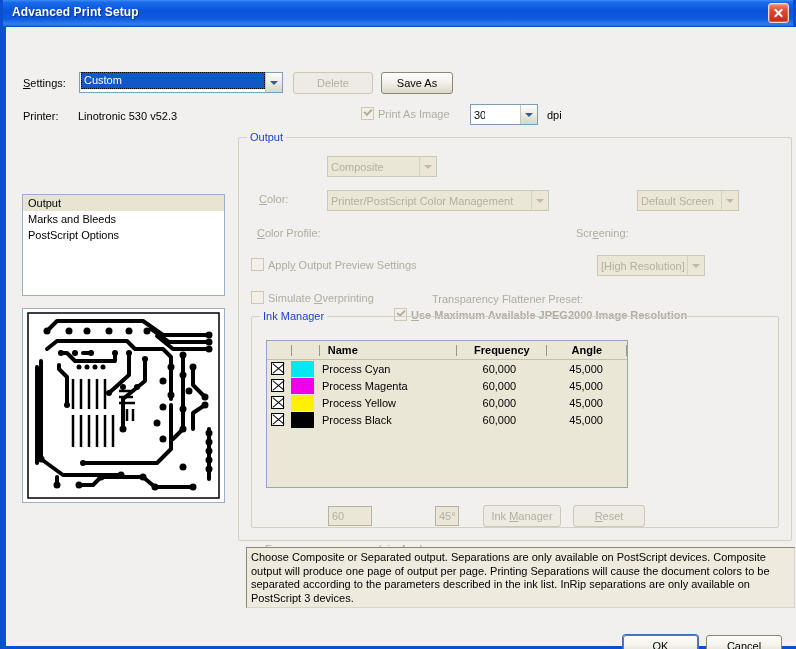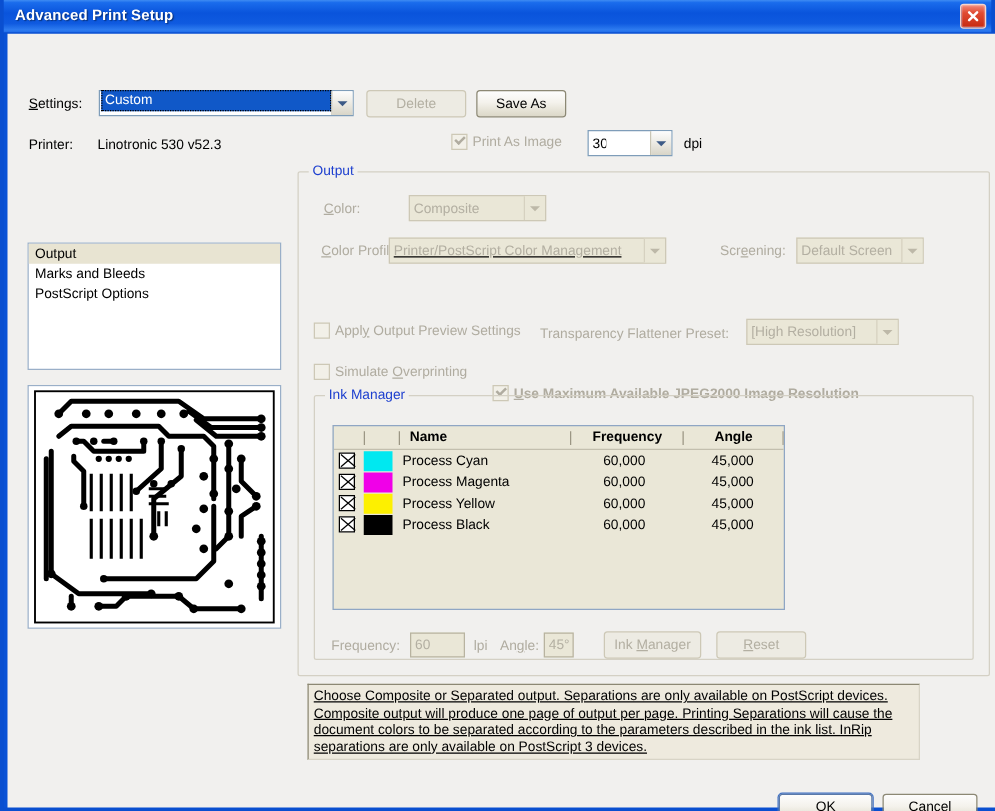--- a/index.html
+++ b/index.html
@@ -57,21 +57,21 @@
   #close-btn::after  { transform: rotate(-45deg); }
 
   #client {
     position: absolute; left: 3px; top: 27px;
     width: 790px; height: 619px;
     background: #f1f0ee;
   }
 
   
   .lbl { position: absolute; color: #000; font-size: 11px; white-space: nowrap; }
-  .lbl.dim { color: #b0aca0; }
+  .lbl.dim { color: #b0aca0; margin-top: 32px; }
   .ul { text-decoration: underline; }
 
   .combo {
     position: absolute; height: 21px;
     background: #ffffff;
     border: 1px solid #7f9db9;
     display: flex; align-items: center;
     font-size: 11px;
     cursor: pointer;
   }
@@ -216,27 +216,27 @@
   .xbox::before { transform: rotate(40deg); }
   .xbox::after  { transform: rotate(-40deg); }
   .swatch { width: 23px; height: 16px; flex: none; margin-left: 7px; border: 0; }
   .iname { width: 140px; padding-left: 8px; white-space: nowrap; }
   .ifreq { width: 92px; text-align: center; }
   .iang  { width: 82px; text-align: center; }
 
   
   #descbox {
     position: absolute; left: 240px; top: 520px;
-    width: 490px; height: 61px;
+    width: 549px; height: 61px;
     background: #eeeade;
     border: 1px solid #8c8874;
     border-right-color: #d8d4c6;
     border-bottom-color: #d8d4c6;
     padding: 3px 5px 0 4px;
-    font-size: 11px; color: #000; line-height: 13.5px; text-decoration: underline;
+    font-size: 11px; color: #000; line-height: 13.5px;
   }
 </style>
 </head>
 <body>
 
 <div id="window">
 
   <div id="titlebar">
     <div id="title-text">Advanced Print Setup</div>
     <div id="close-btn"></div>
@@ -374,42 +374,42 @@
 
       <span class="lbl dim" style="left:20px; top:23px;"><span class="ul">C</span>olor:</span>
       <div class="combo disabled" style="left:88px; top:18px; width:110px;">
         <div class="cval">Composite</div>
         <div class="carrow">
             <i></i>
           </div>
       </div>
 
       <span class="lbl dim" style="left:18px; top:57px;"><span class="ul">C</span>olor Profile:</span>
-      <div class="combo disabled" style="left:72px; top:52px; width:222px;text-decoration:underline;">
+      <div class="combo disabled" style="left:88px; top:52px; width:222px;">
         <div class="cval">Printer/PostScript Color Management</div>
         <div class="carrow">
             <i></i>
           </div>
       </div>
 
       <span class="lbl dim" style="left:337px; top:57px;">Scr<span class="ul">e</span>ening:</span>
       <div class="combo disabled" style="left:398px; top:52px; width:102px;">
         <div class="cval">Default Screen</div>
         <div class="carrow">
             <i></i>
           </div>
       </div>
 
       <div class="chk disabled" style="left:12px; top:120px;">
         <span class="chkbox"></span>
         <span class="chklabel">Appl<span class="ul">y</span> Output Preview Settings</span>
       </div>
 
       <span class="lbl dim" style="left:193px; top:123px;">Transparency Flattener Preset:</span>
-      <div class="combo disabled" style="left:358px; top:117px; width:122px;">
+      <div class="combo disabled" style="left:358px; top:117px; width:108px;">
         <div class="cval">[High Resolution]</div>
         <div class="carrow">
             <i></i>
           </div>
       </div>
 
       <div class="chk disabled" style="left:12px; top:153px;">
         <span class="chkbox"></span>
         <span class="chklabel">Simulate <span class="ul">O</span>verprinting</span>
       </div>

